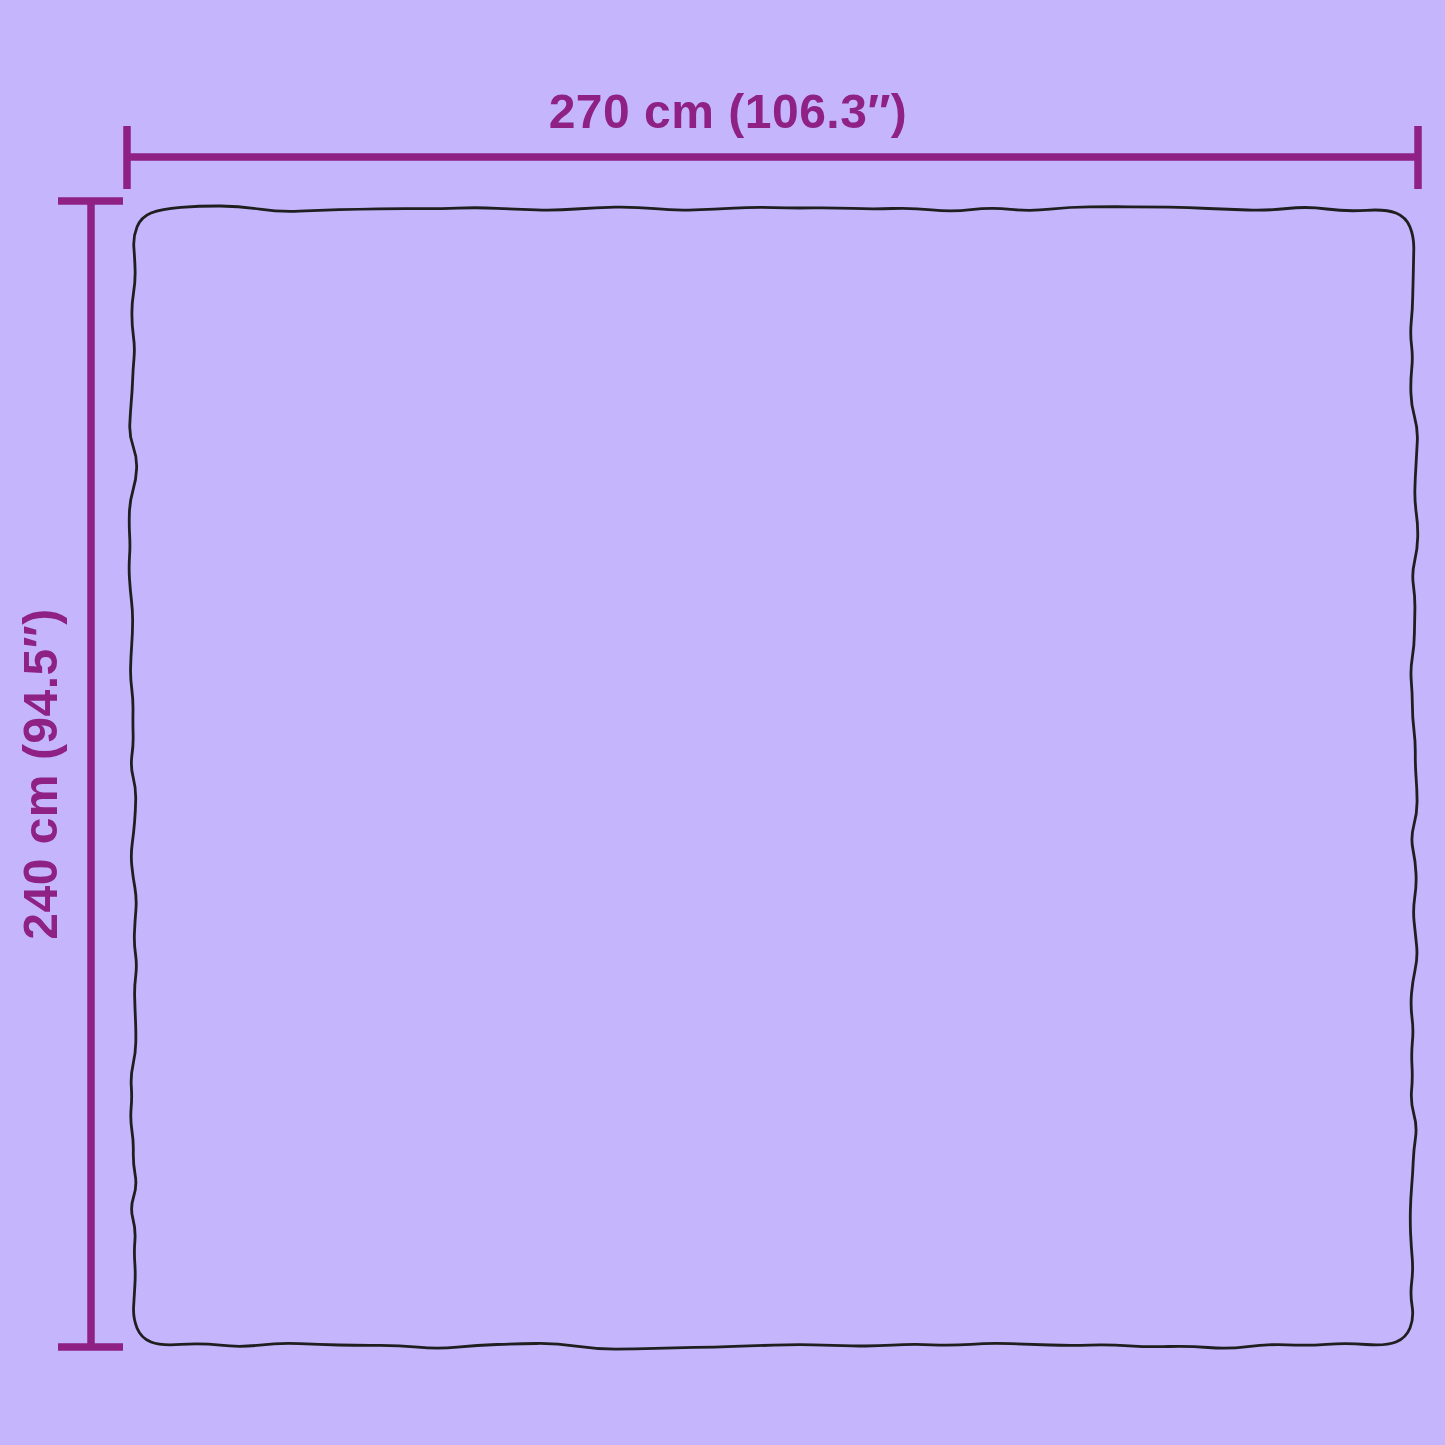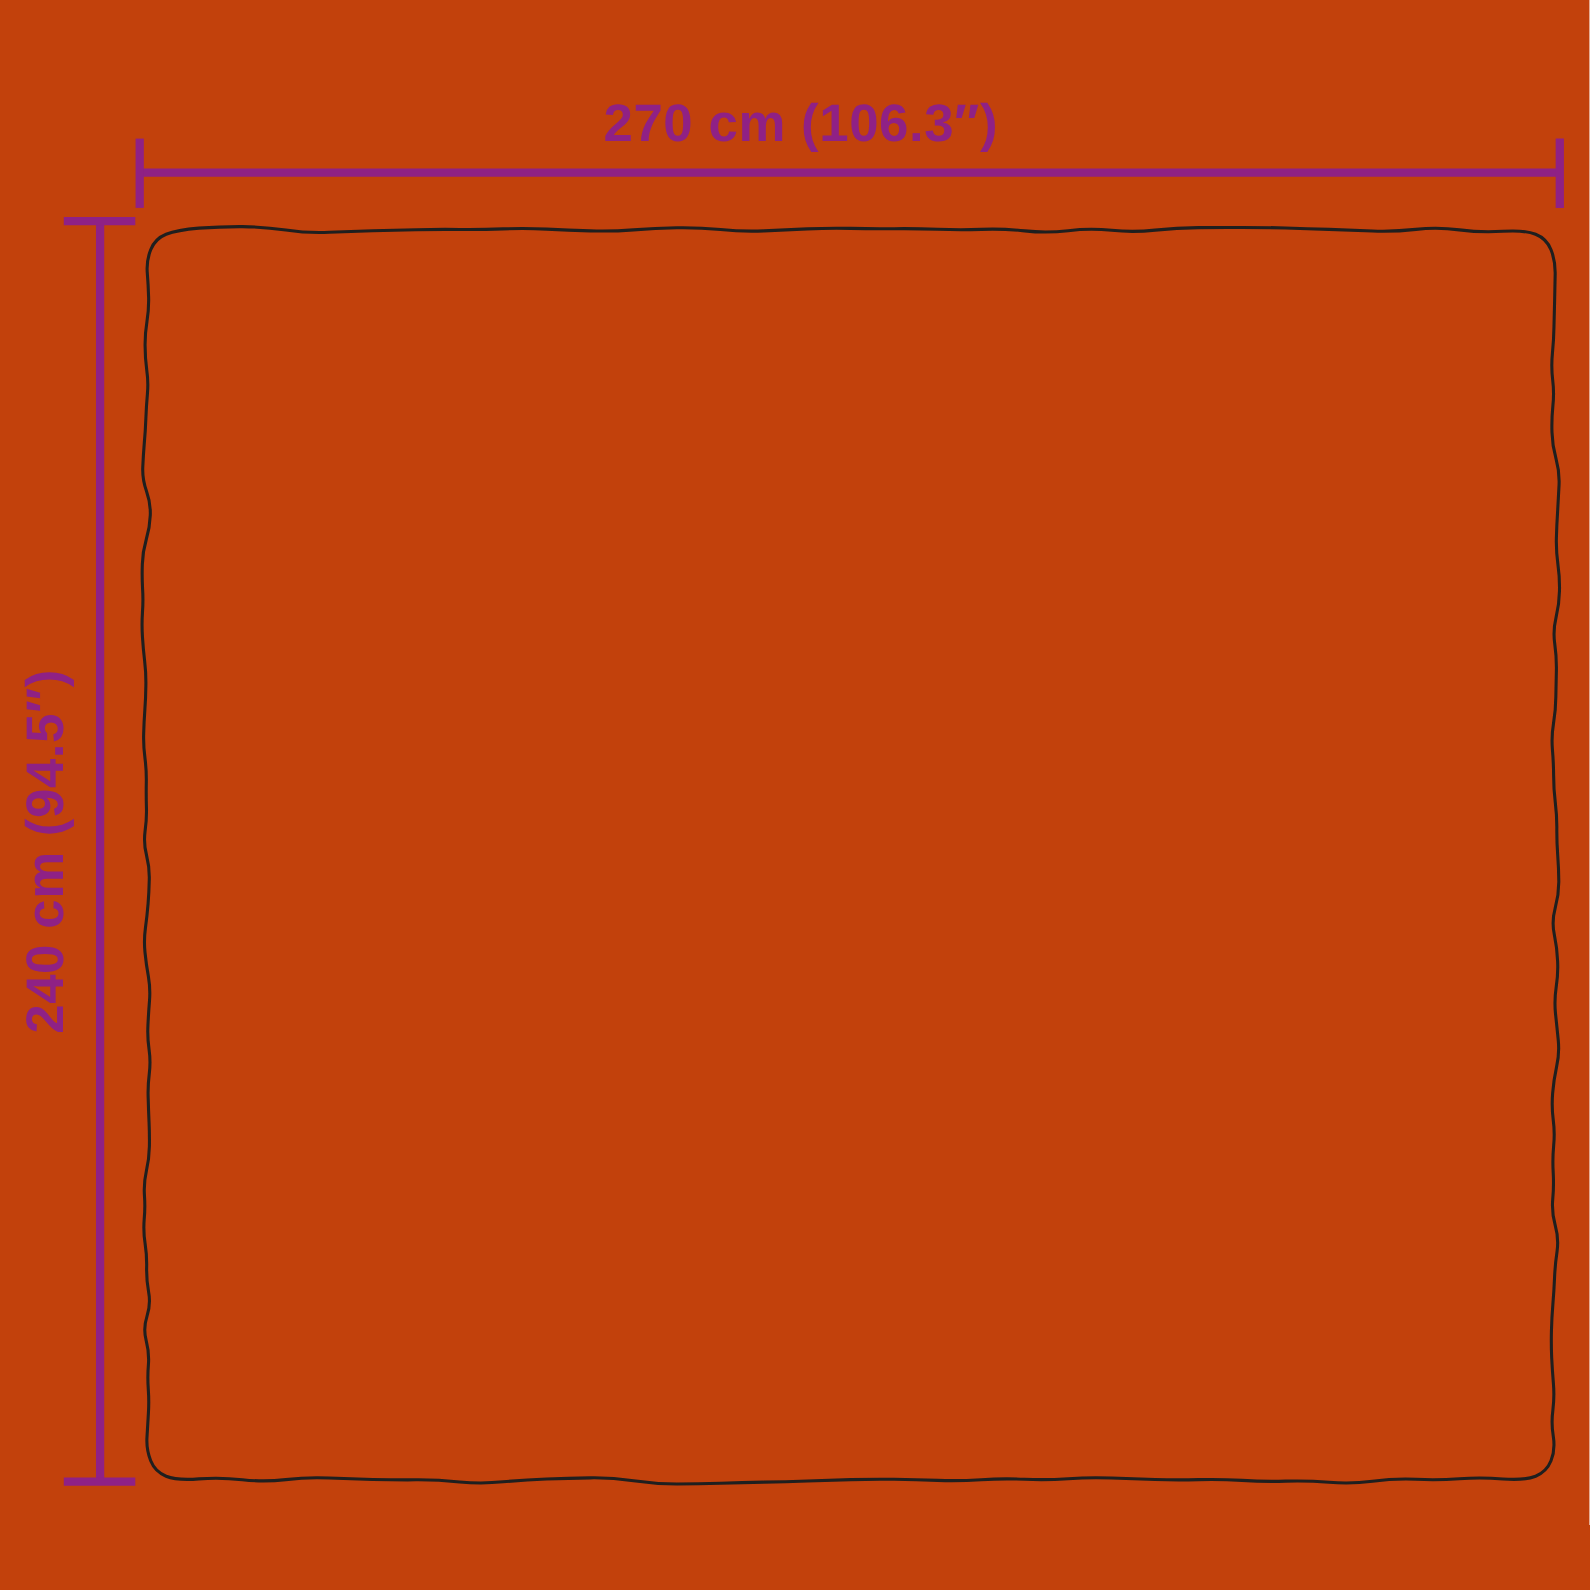--- a/index.html
+++ b/index.html
@@ -7,21 +7,21 @@
     padding: 0;
     width: 1445px;
     height: 1445px;
     background: #ffffff;
     overflow: hidden;
   }
   .stage {
     position: relative;
     width: 1445px;
     height: 1445px;
-    background: #c2410c;
+    background: #c4b5fd;
   }
   svg { display: block; }
   .dim-text {
     font-family: "Liberation Sans", "DejaVu Sans", sans-serif;
     font-weight: 700;
     font-size: 48px;
     letter-spacing: 0.5px;
   }
 </style>
 </head>

